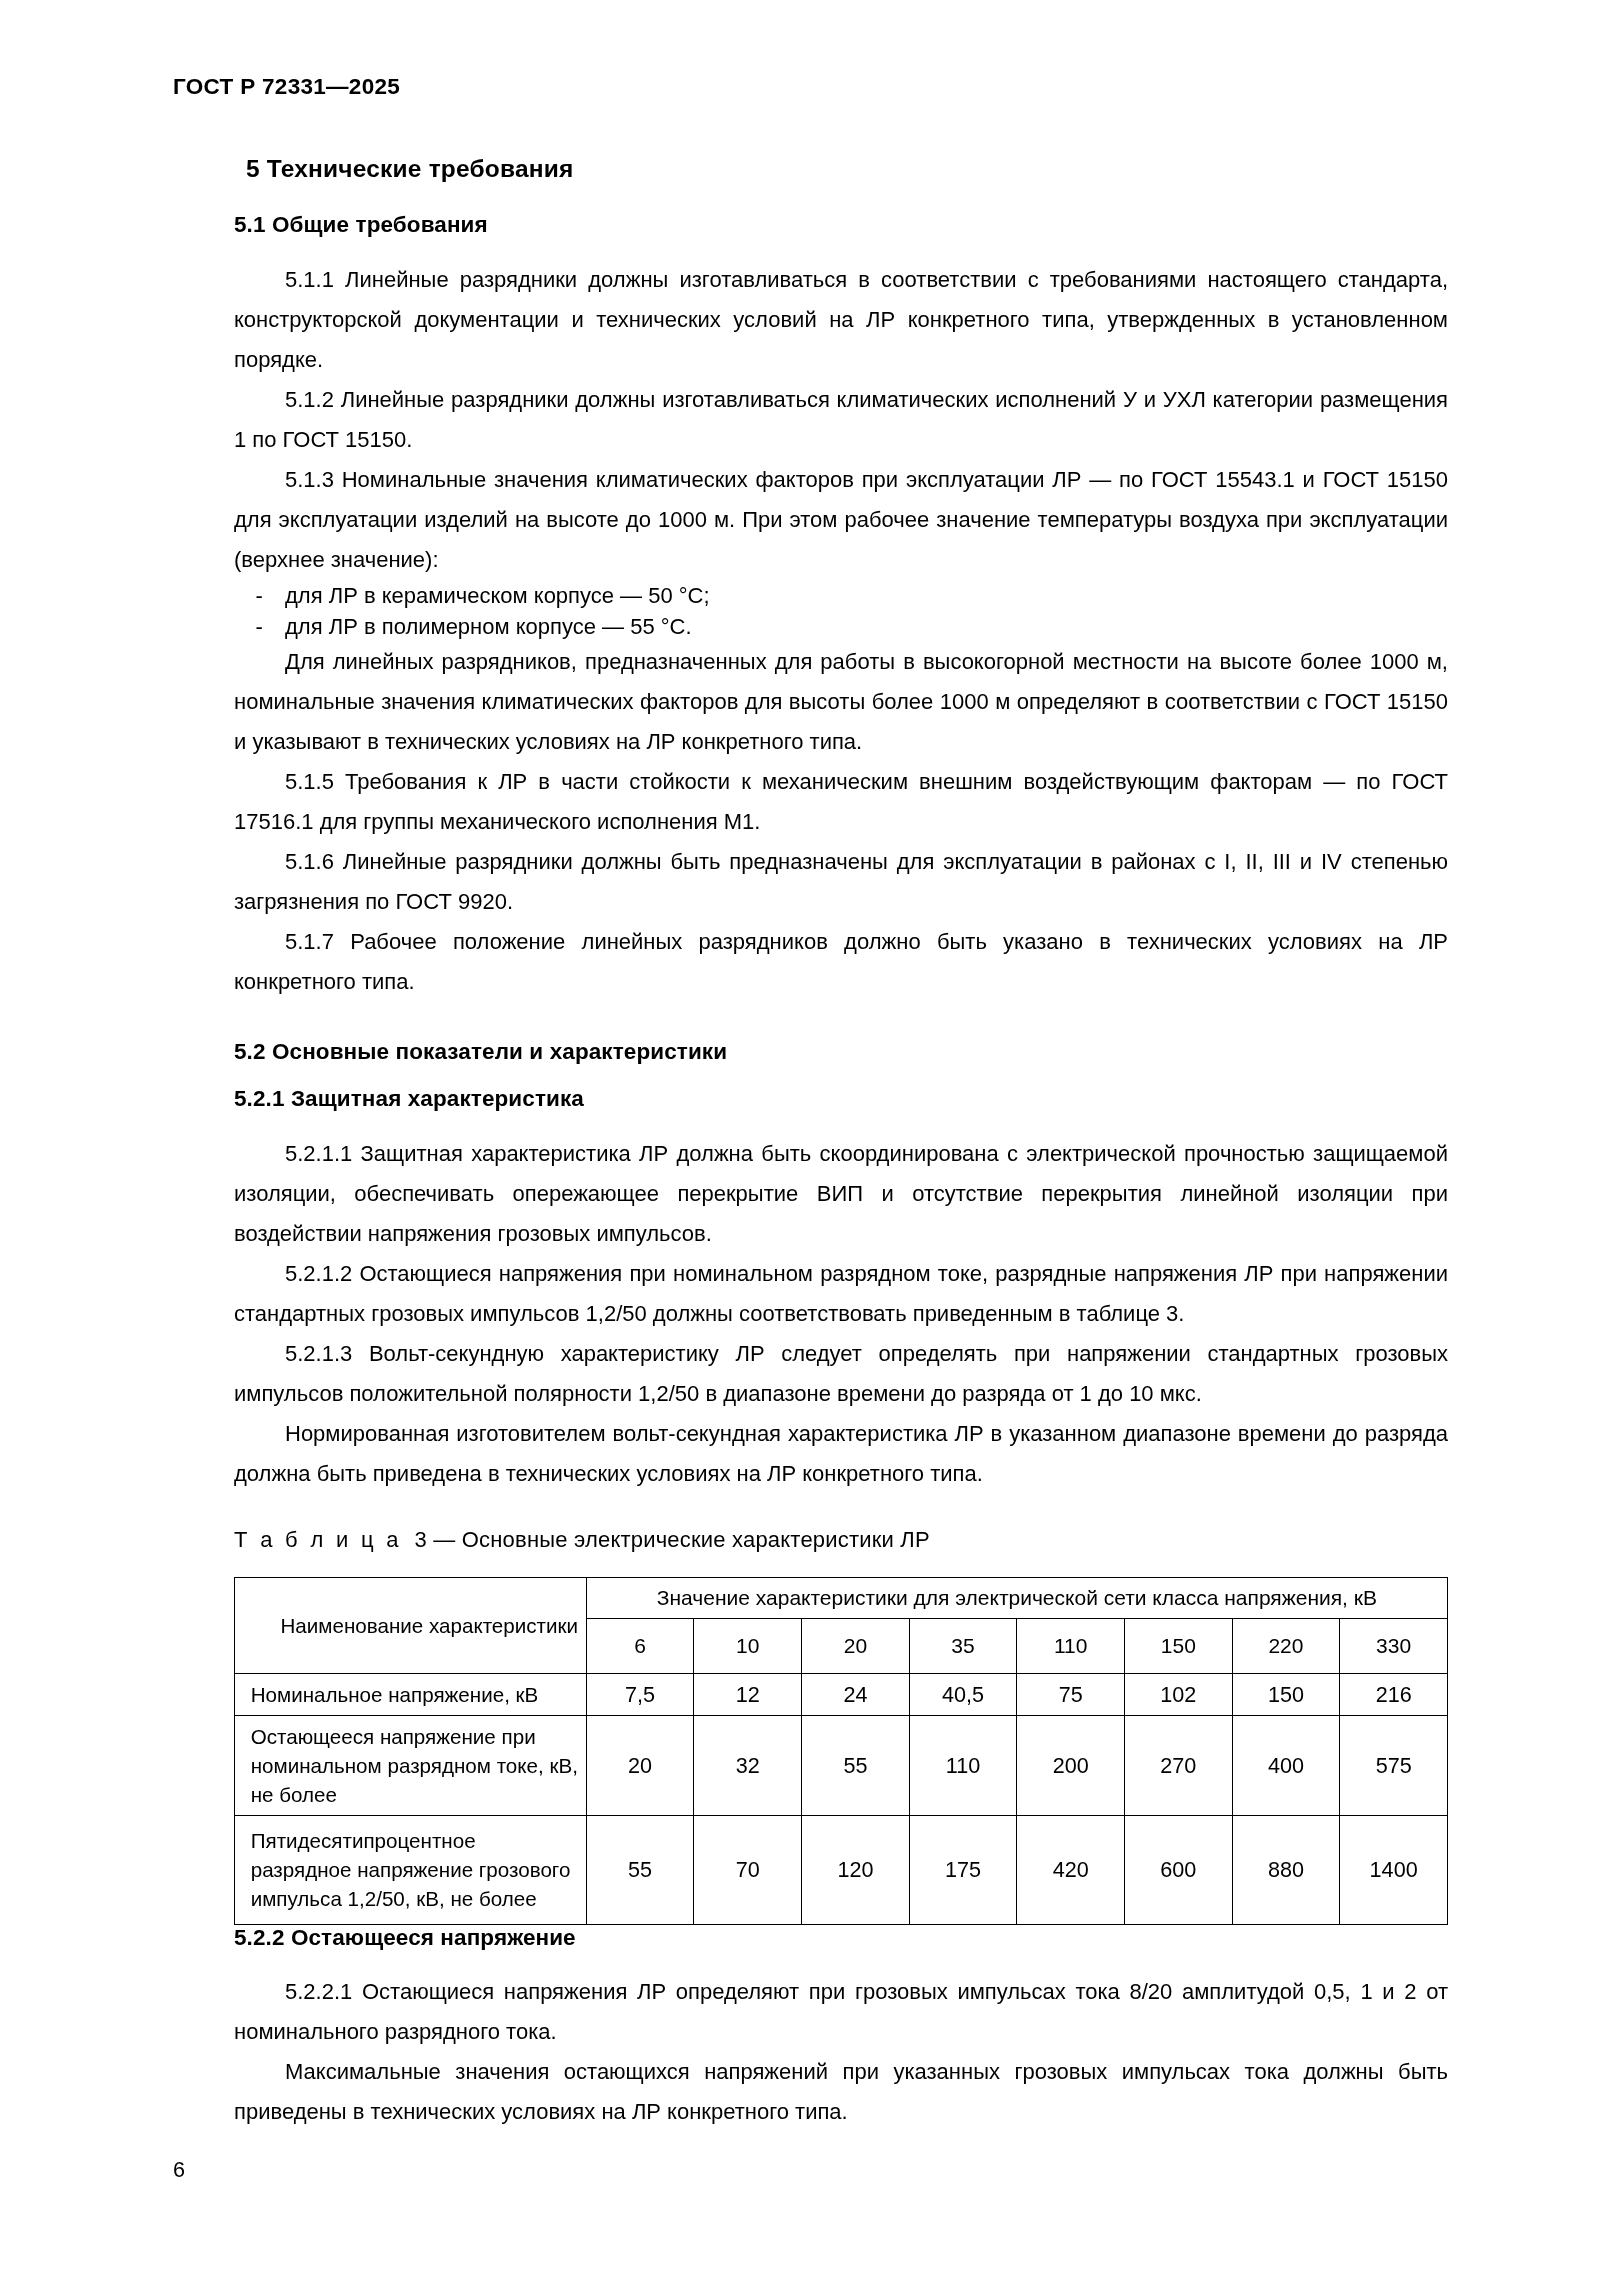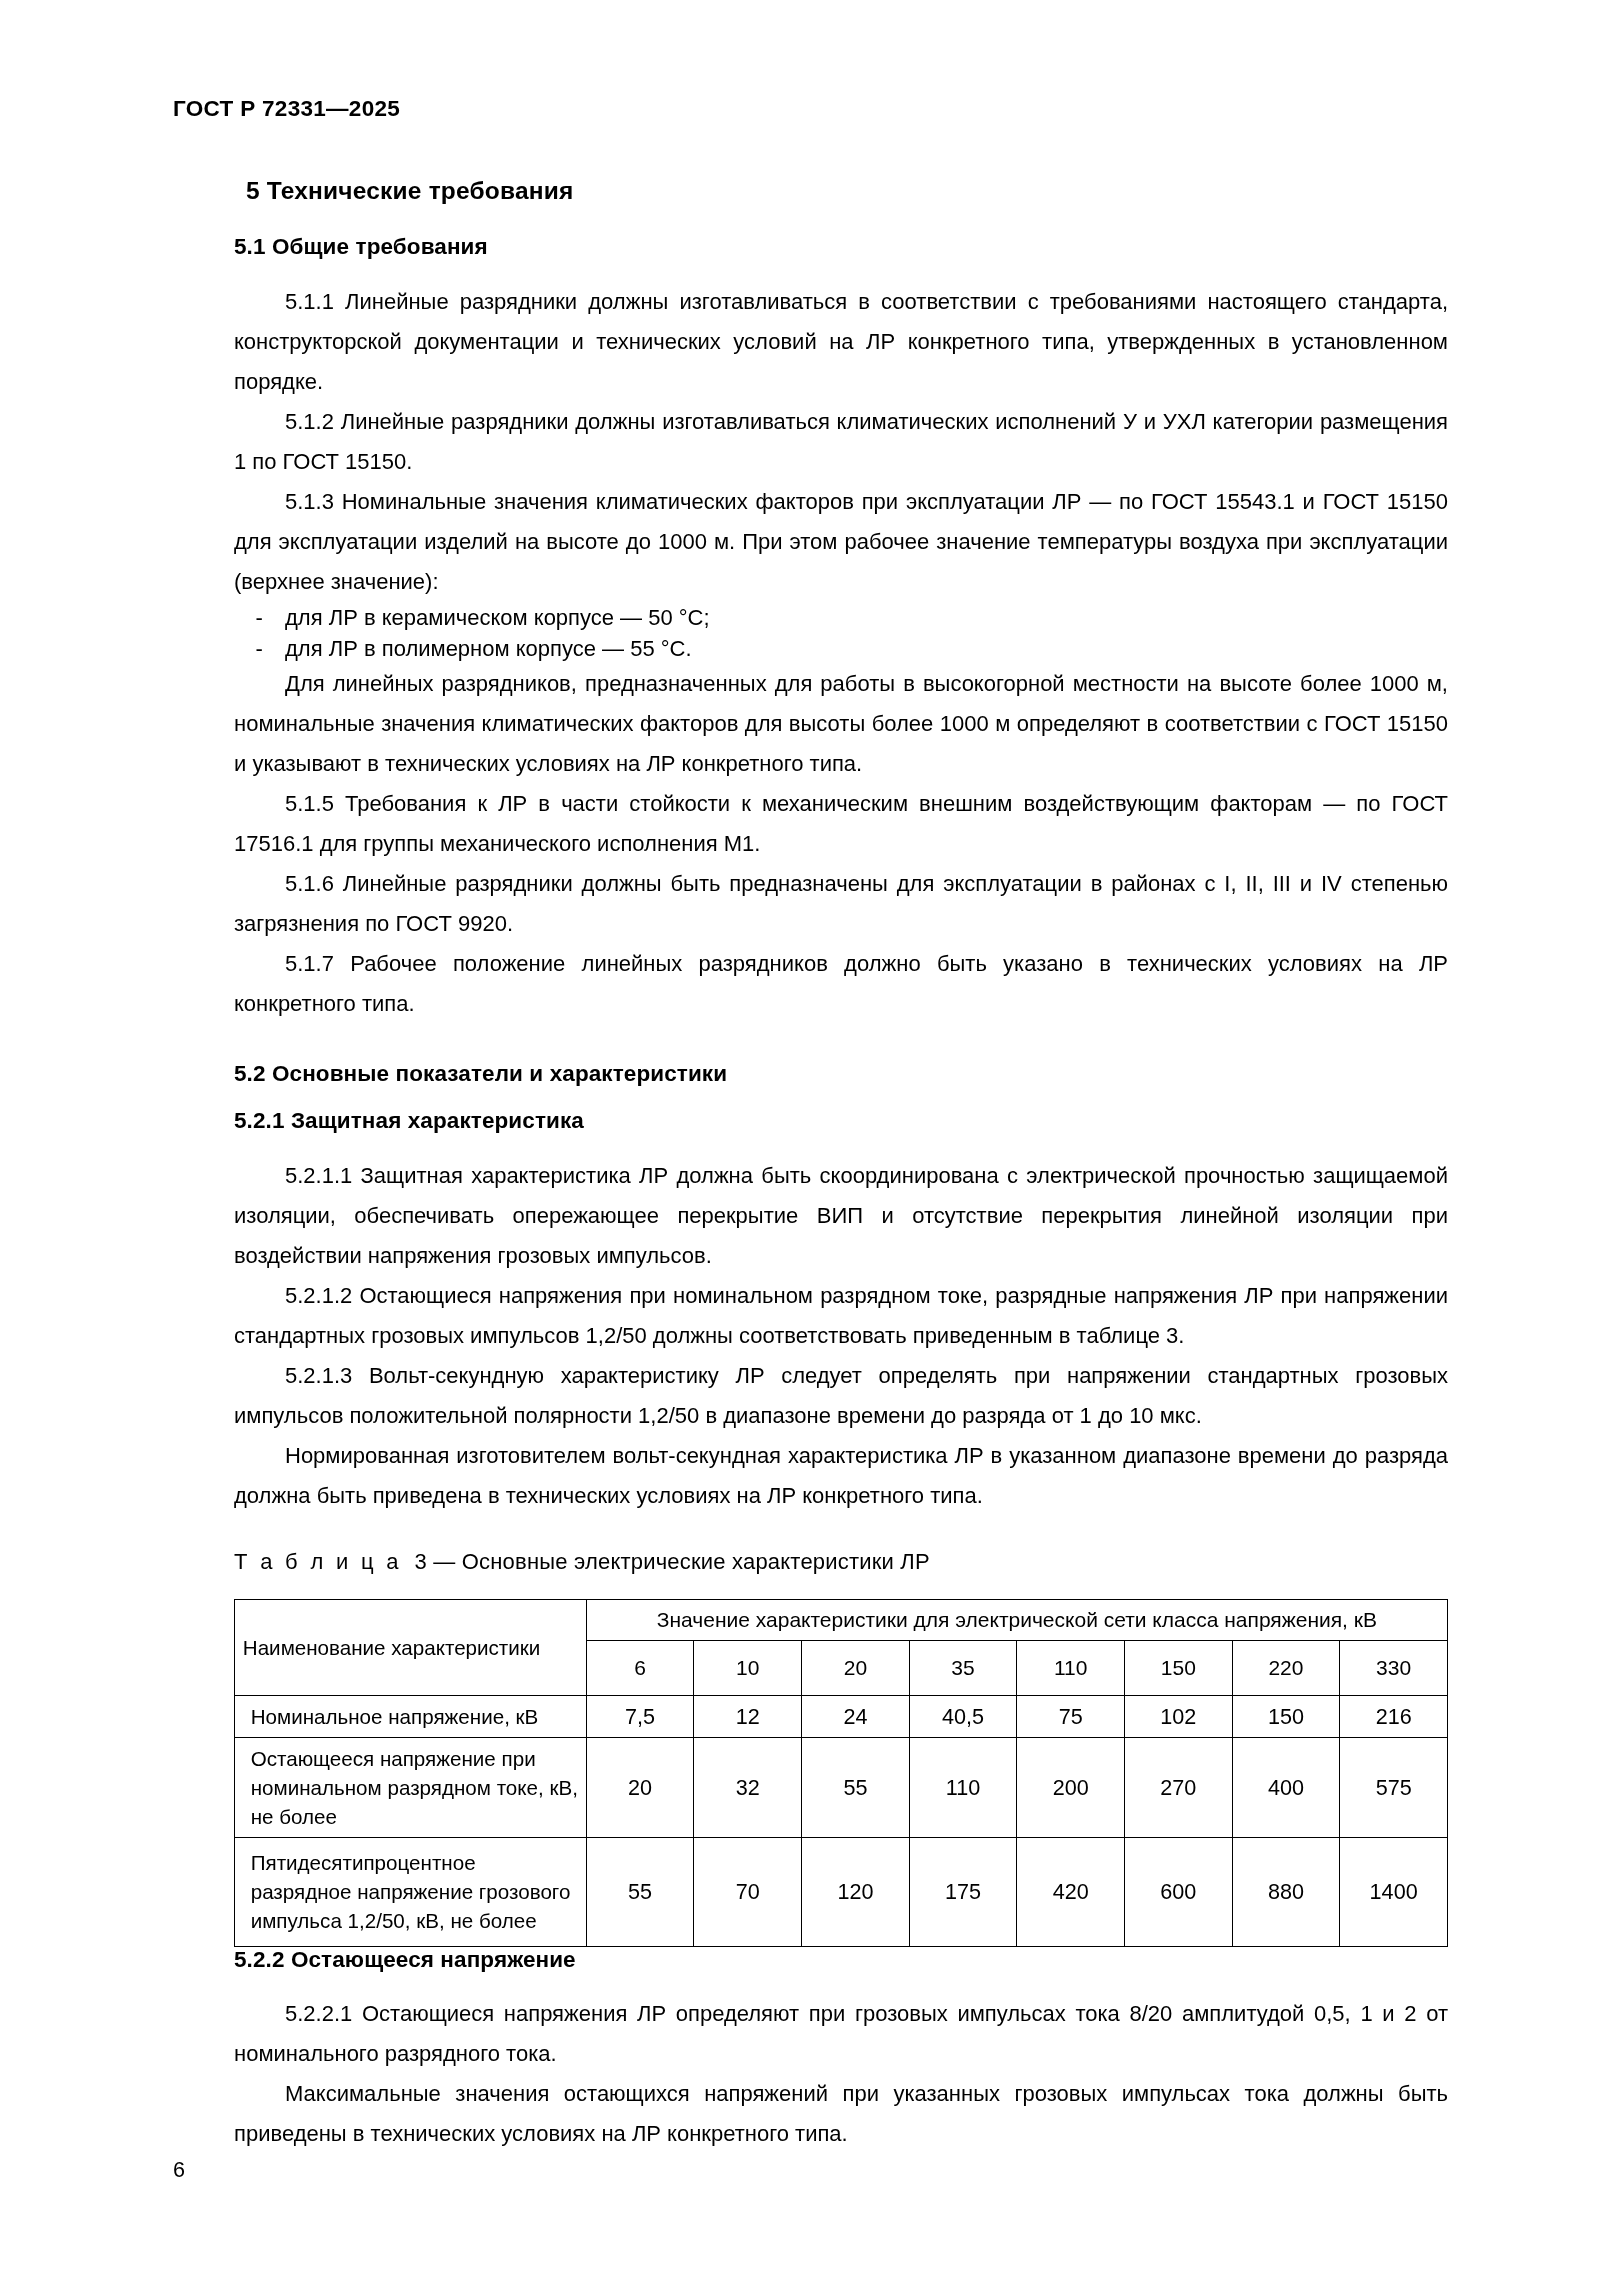--- a/index.html
+++ b/index.html
@@ -12,21 +12,21 @@
     height: 2293px;
     font-family: "Liberation Sans", sans-serif;
     color: #000000;
     position: relative;
   }
   .page {
     position: relative;
     width: 1621px;
     height: 2293px;
     box-sizing: border-box;
-    padding: 96px 173px 0 173px;
+    padding: 74px 173px 0 173px;
   }
   .header-line {
     font-size: 22.5px;
     font-weight: bold;
     letter-spacing: 0.3px;
     margin-bottom: 55px;
   }
   .content {
     padding-left: 61px;
     padding-right: 0px;
@@ -91,21 +91,21 @@
     vertical-align: middle;
     font-weight: normal;
   }
   table.char-table td.name-cell,
   table.char-table th.name-cell {
     text-align: left;
     padding-left: 15.7px;
     line-height: 29px;
   }
   table.char-table th.name-cell {
-    text-align: left;
+    text-align: right;
     padding-left: 7.8px;
   }
   table.char-table td.val {
     font-size: 21.6px;
   }
   table.char-table th.grp {
     line-height: 28px;
     font-size: 21px;
   }
   table.char-table th.cls {

